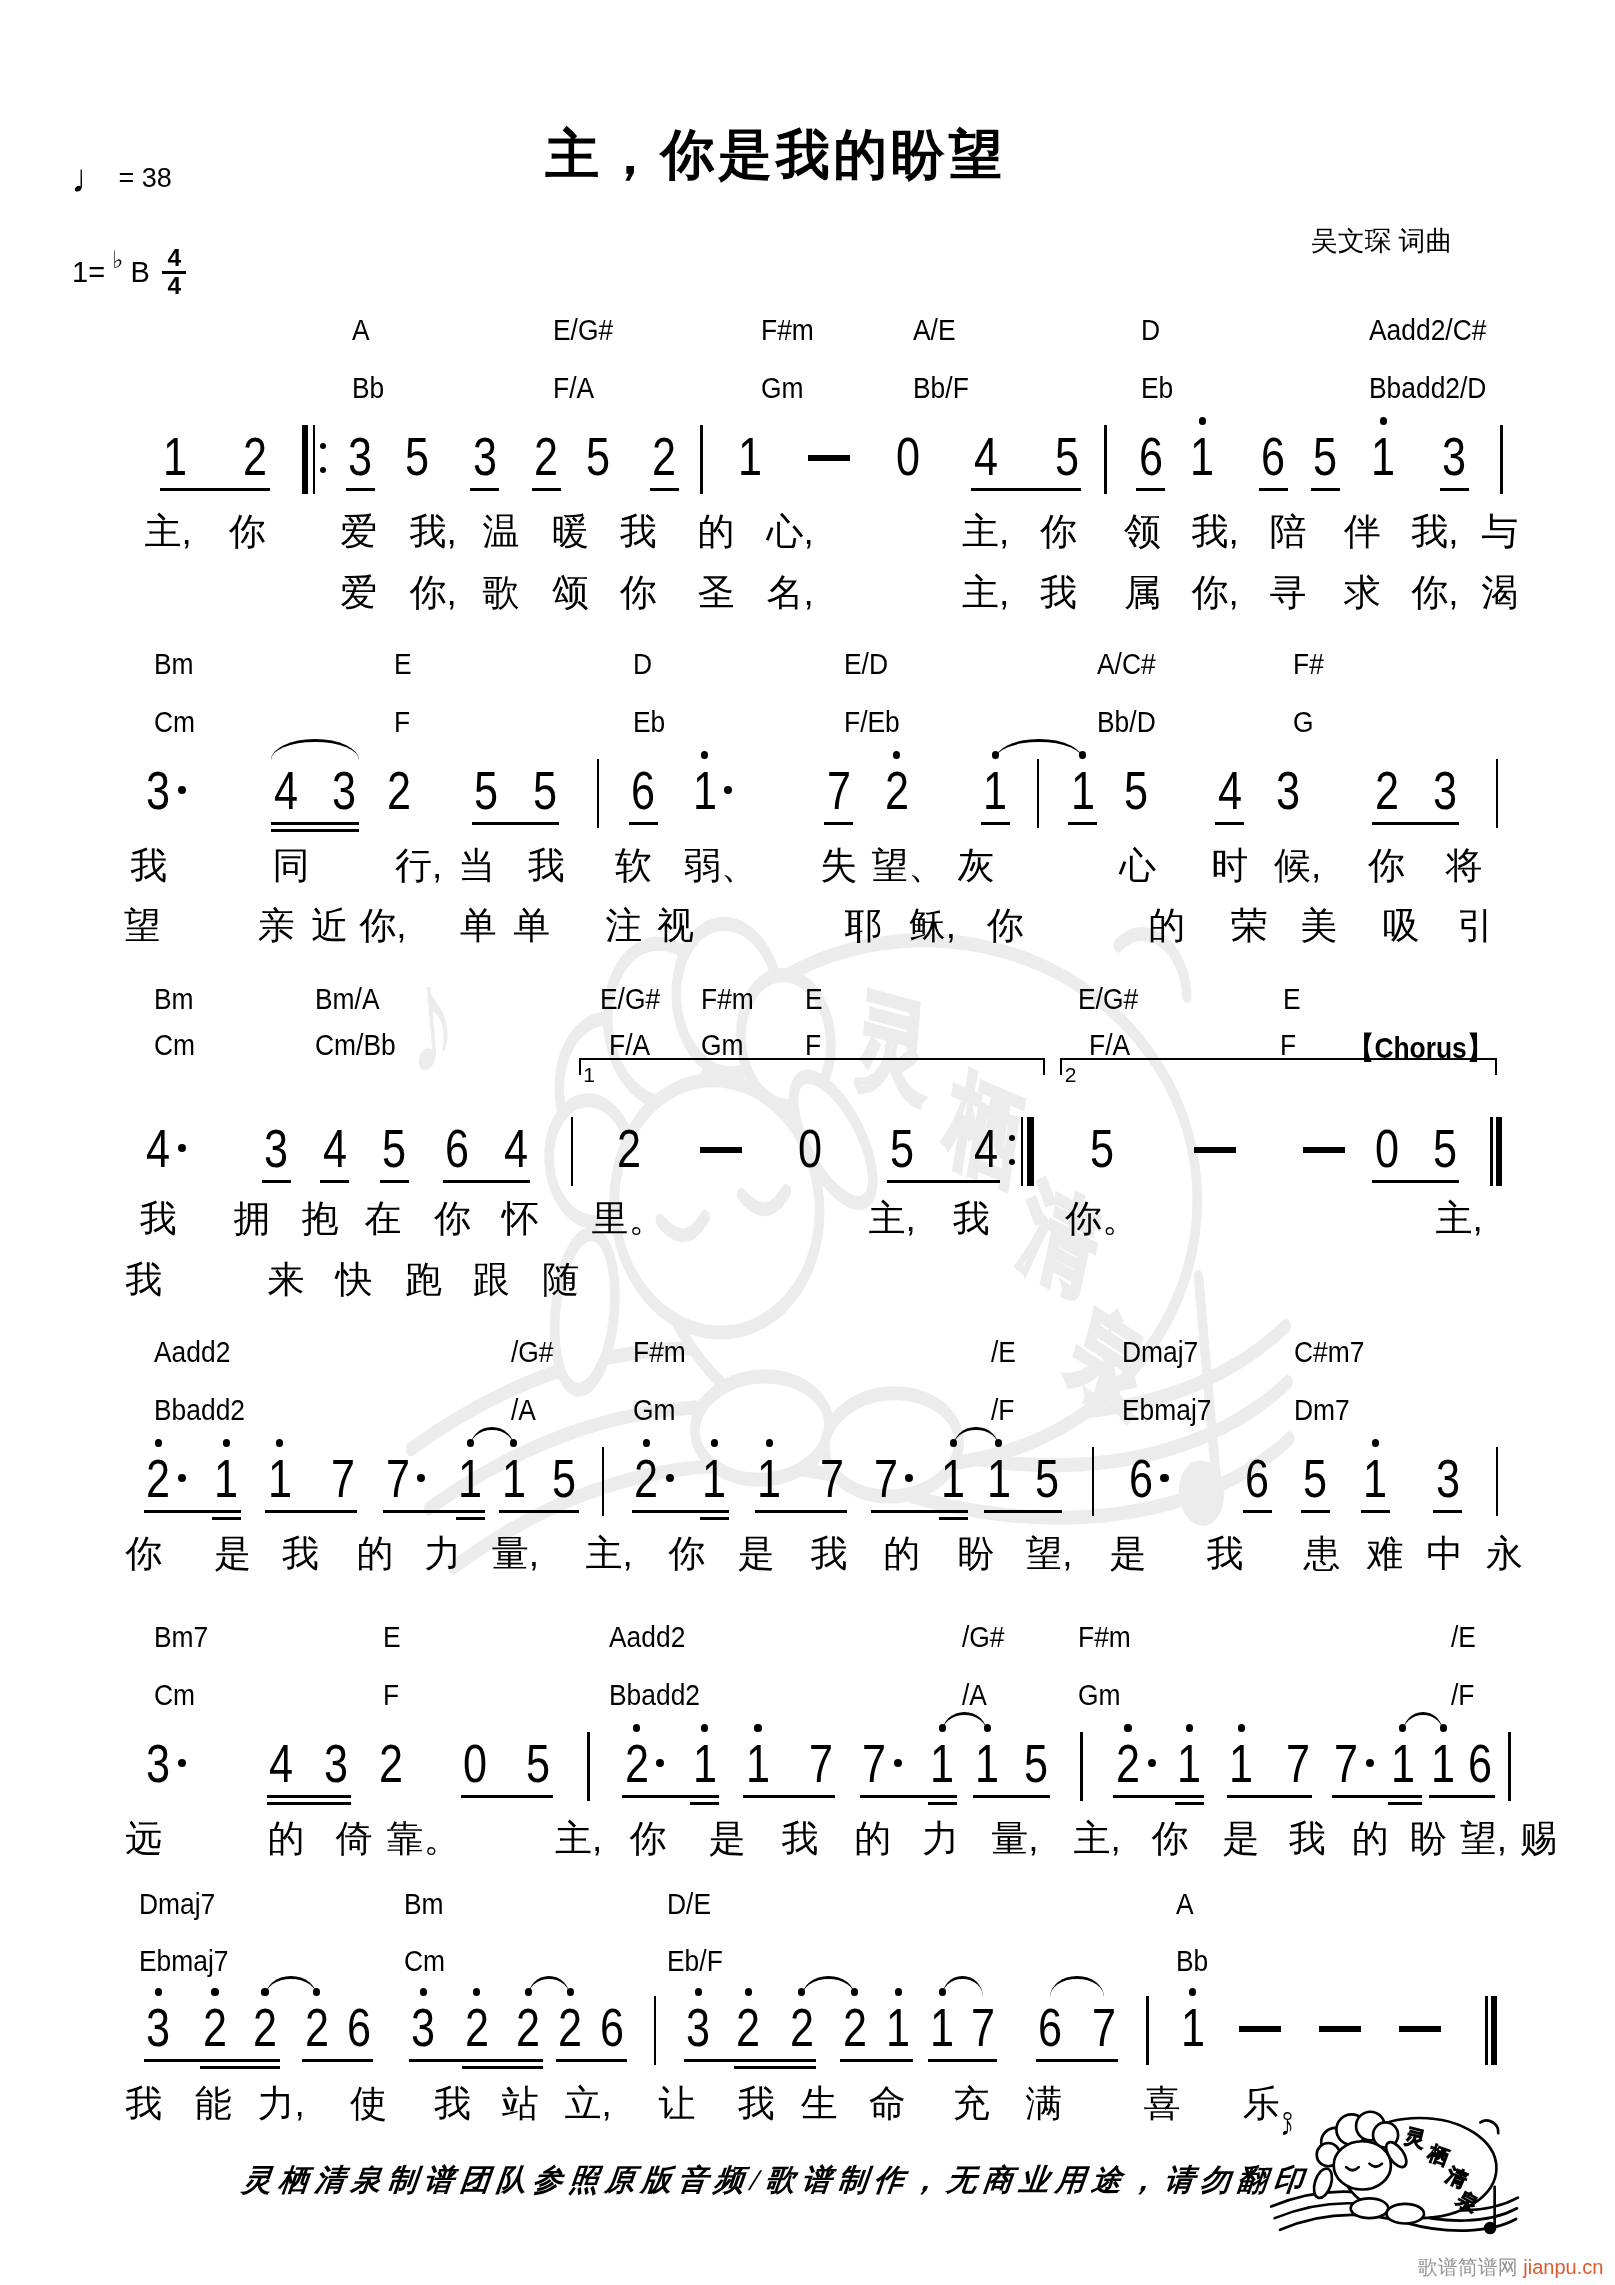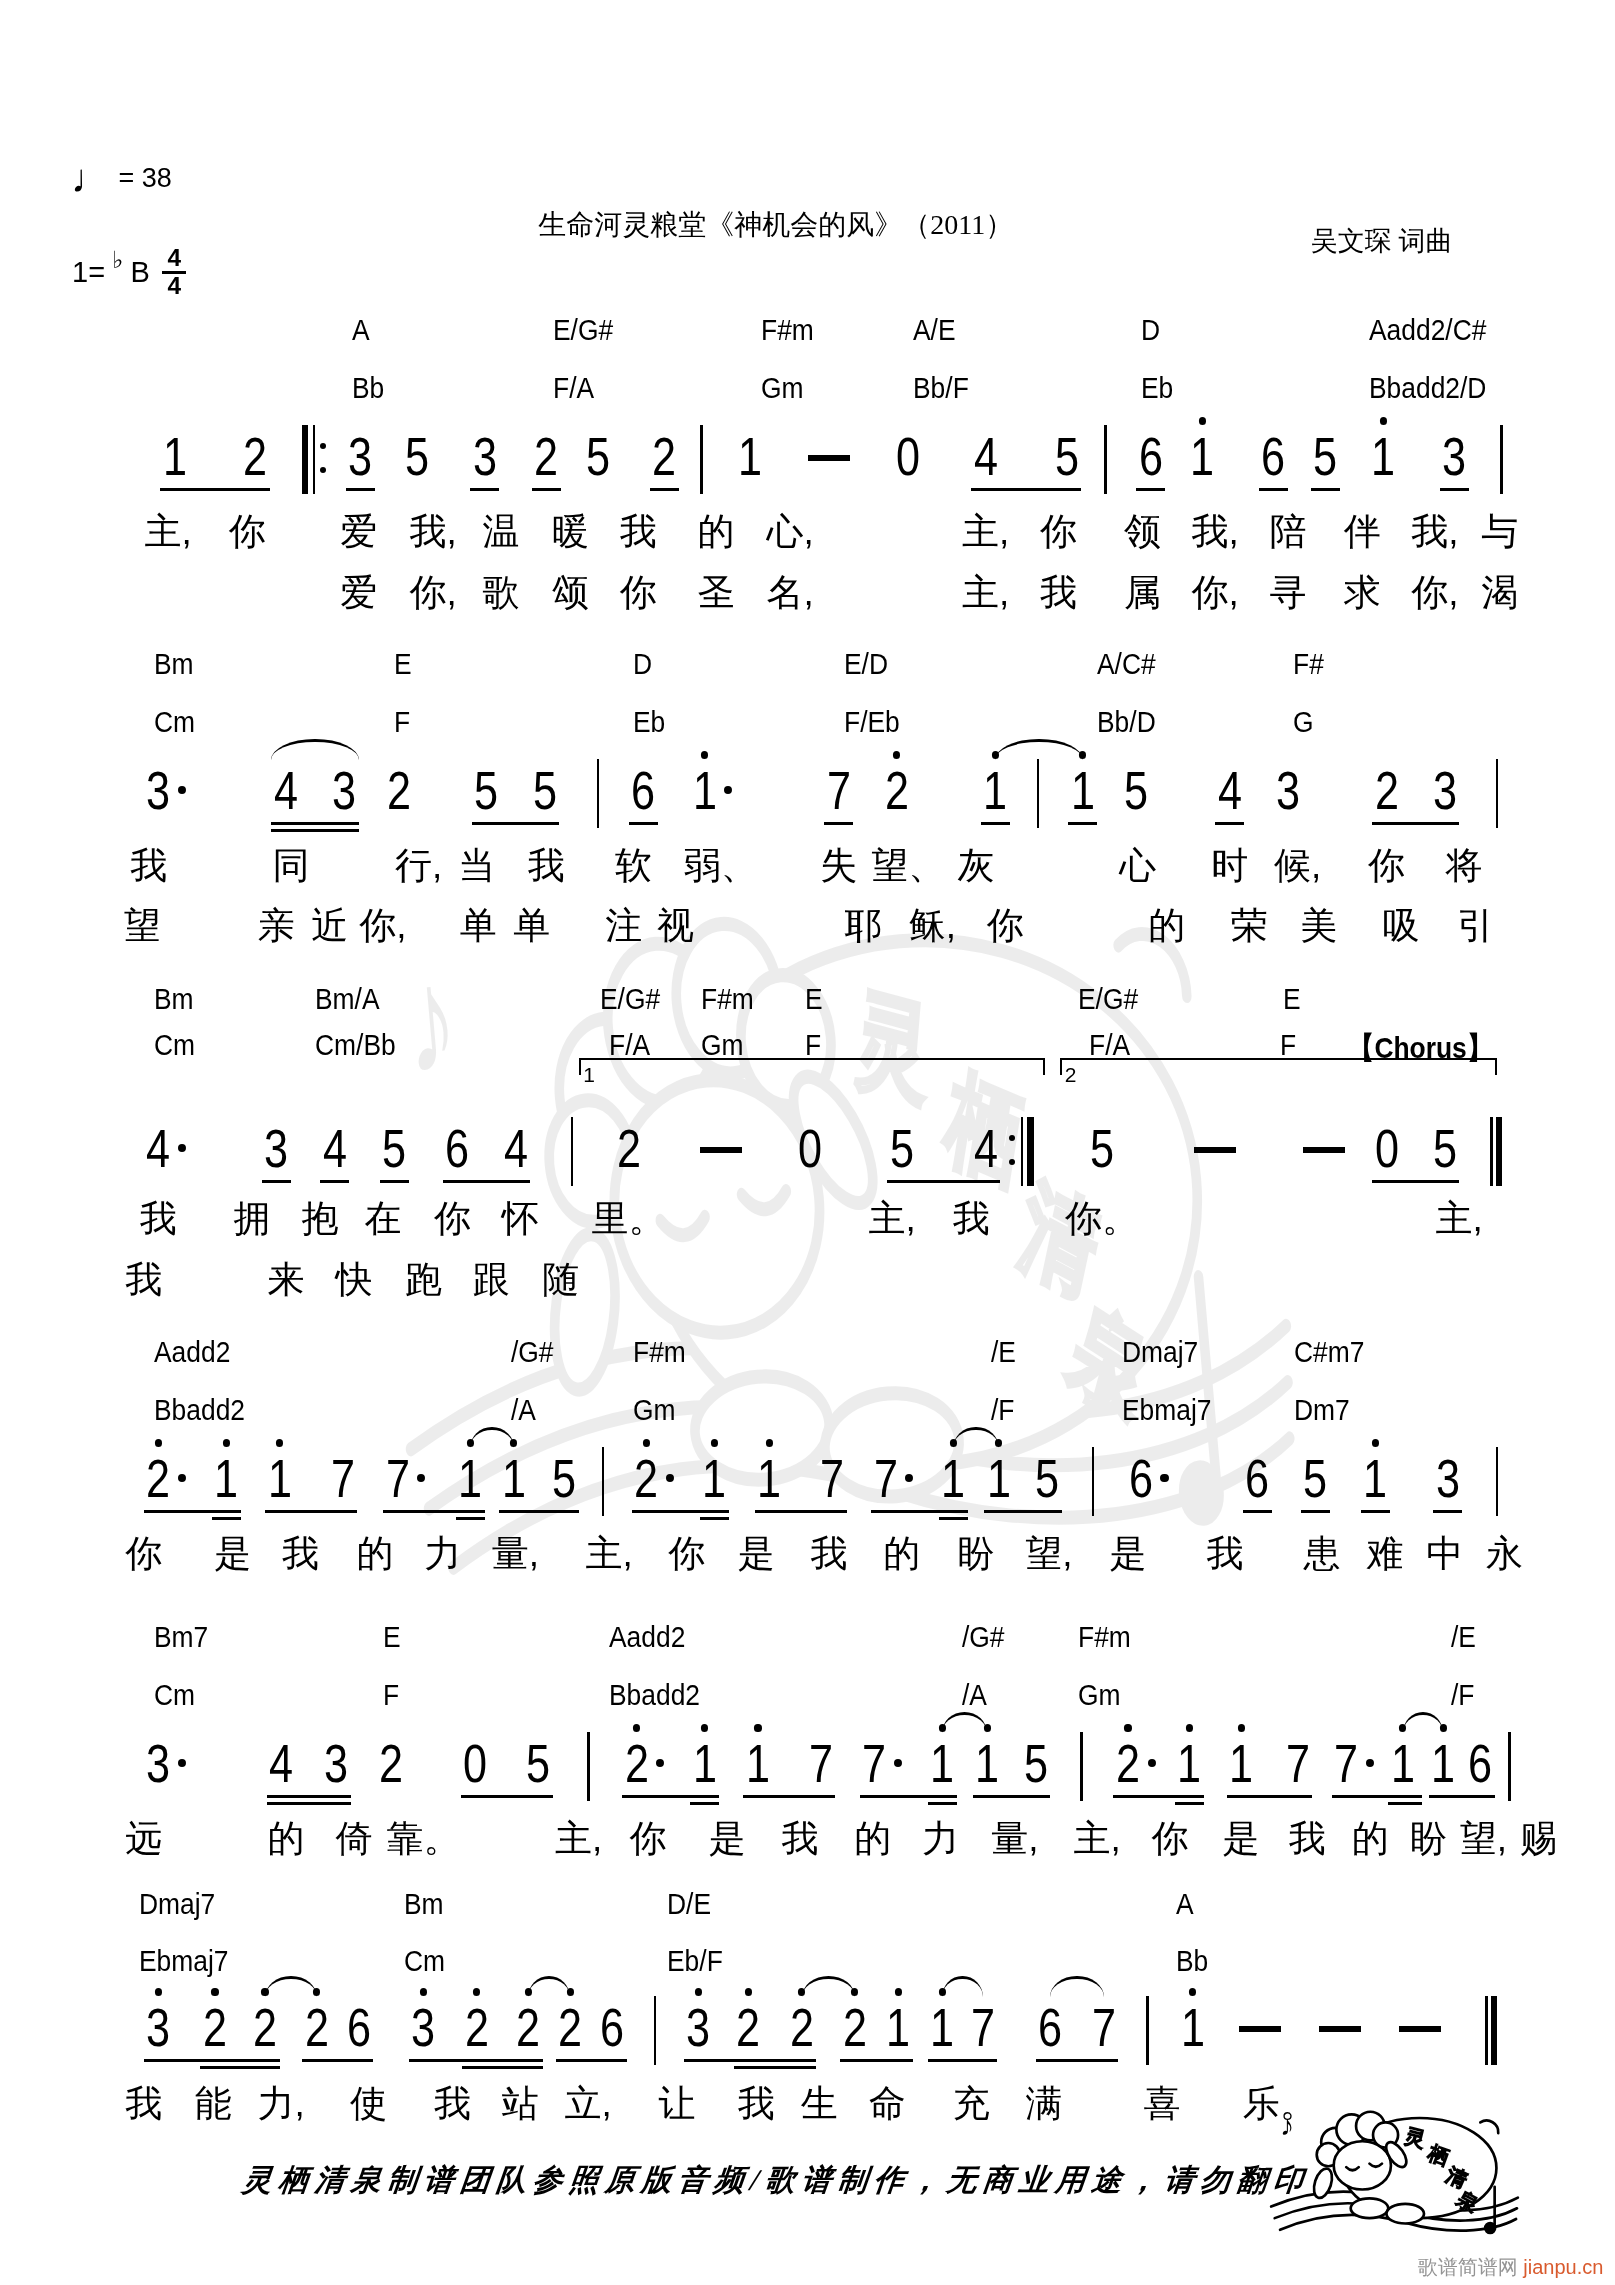--- a/index.html
+++ b/index.html
@@ -90,21 +90,21 @@
         <text x="208" y="114" transform="rotate(28 208 114)">泉</text>
       </g>
     </symbol>
   </svg>
 
   <svg class="wm-big" viewBox="0 0 280 170" preserveAspectRatio="none">
     <use href="#sheep-sym"></use>
   </svg>
 
   <div class="tempo"><span class="q">♩</span> <span>= 38</span></div>
-  <div class="subtitle">生命河灵粮堂《神机会的风》（2011）</div>
+  <div class="title">主，你是我的盼望</div>
   <div class="credit">吴文琛 词曲</div>
   <div class="keysig">
     <span>1=</span>
       <span class="flat">♭</span>
       <span>B</span>
     <span class="ts">
       <span>4</span>
         <i></i>
         <span>4</span>
     </span>

